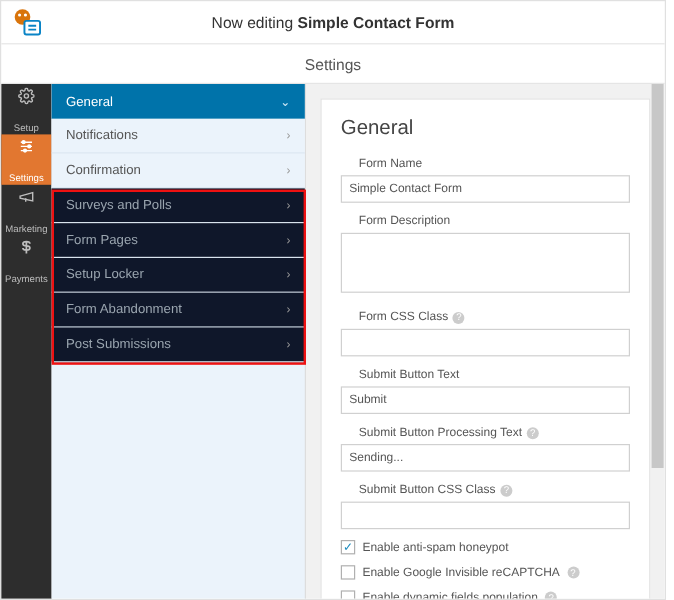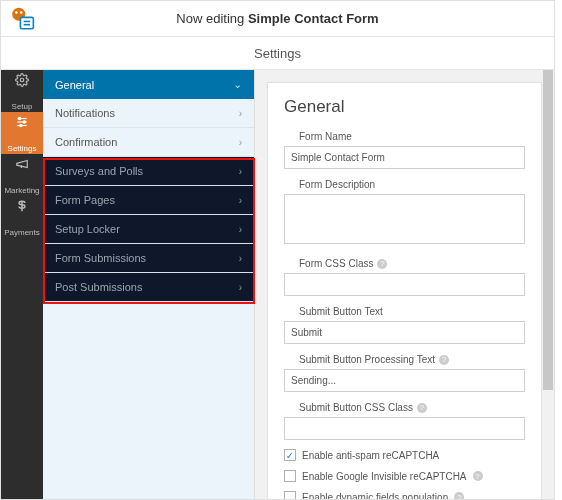--- a/index.html
+++ b/index.html
@@ -111,21 +111,21 @@
         </div>
    <div class="srow dim">
           <span>Form Pages</span>
           <span class="chev">›</span>
         </div>
    <div class="srow dim">
           <span>Setup Locker</span>
           <span class="chev">›</span>
         </div>
    <div class="srow dim">
-          <span>Form Submissions</span>
+          <span>Form Abandonment</span>
           <span class="chev">›</span>
         </div>
    <div class="srow dim">
           <span>Post Submissions</span>
           <span class="chev">›</span>
         </div>
    <div class="highlight"></div>
   </div>
   <div class="content">
    <div class="panel">
@@ -146,21 +146,21 @@
             <span class="help">?</span>
           </div>
     <input class="inp" value="Sending..." style="">
     <div class="lbl">
             <span>Submit Button CSS Class</span>
             <span class="help">?</span>
           </div>
     <input class="inp" style="">
     <div class="cb-row">
             <span class="cb checked"></span>
-            <span>Enable anti-spam reCAPTCHA</span>
+            <span>Enable anti-spam honeypot</span>
           </div>
     <div class="cb-row">
             <span class="cb"></span>
             <span>Enable Google Invisible reCAPTCHA</span>
             <span class="help">?</span>
           </div>
     <div class="cb-row">
             <span class="cb"></span>
             <span>Enable dynamic fields population</span>
             <span class="help">?</span>

